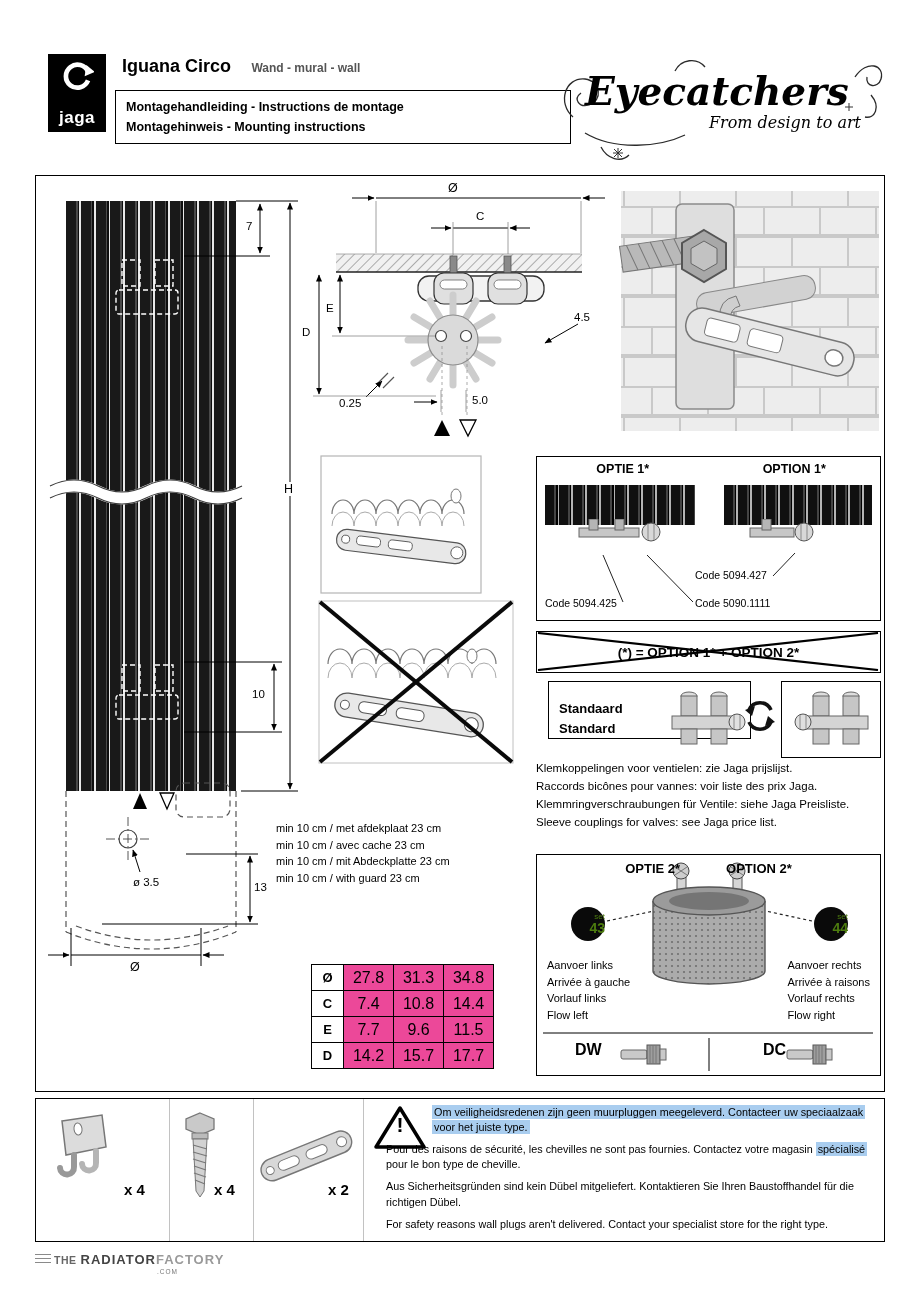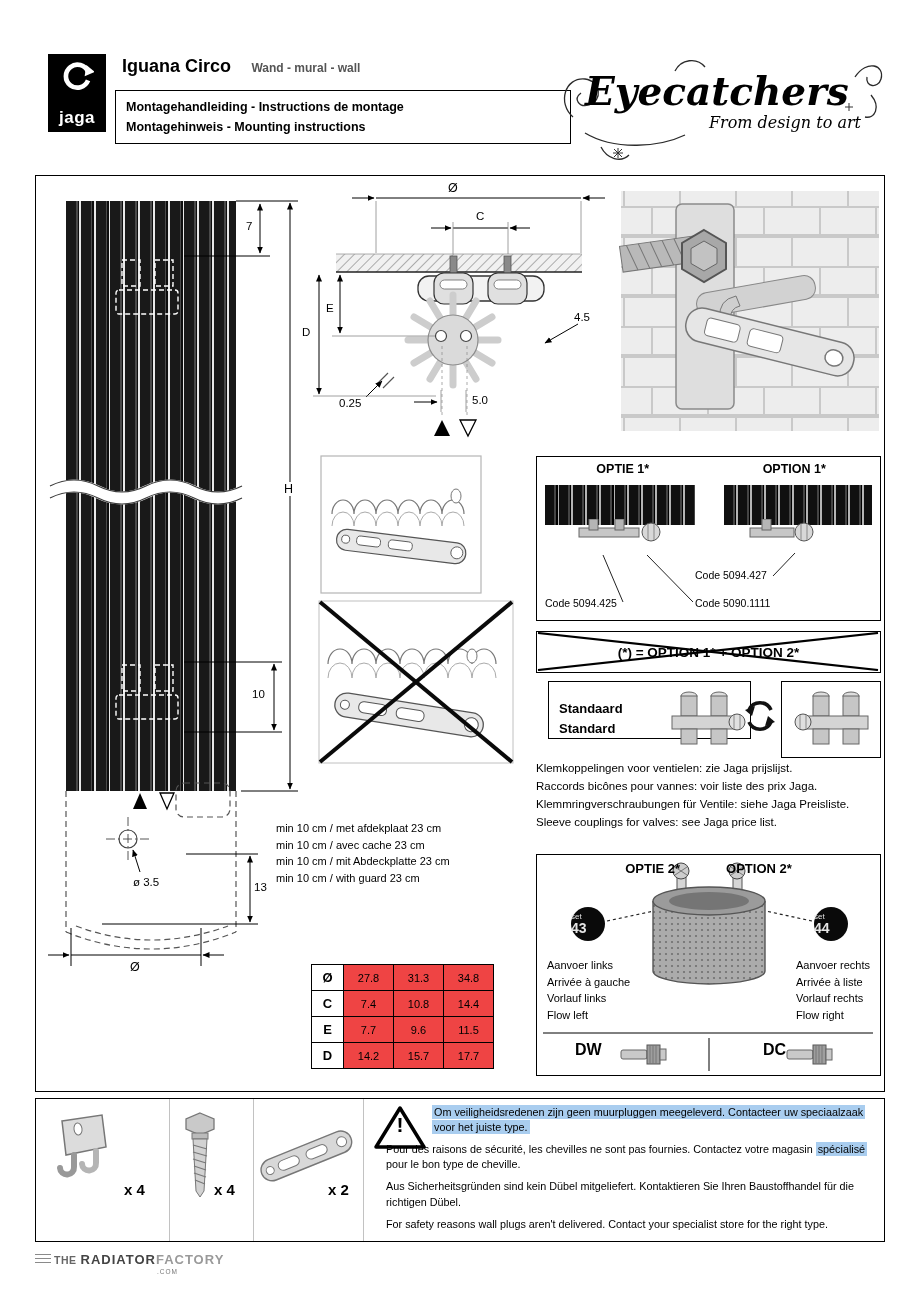--- a/index.html
+++ b/index.html
@@ -62,32 +62,32 @@
            box-sizing:border-box;z-index:3;}
 
   .couplings{position:absolute;left:500px;top:586px;width:348px;z-index:3;}
   .couplings div{font-size:11.5px;margin-bottom:6px;}
 
   .o2-box{position:absolute;left:500px;top:678px;width:345px;height:222px;border:1.5px solid #000;
           box-sizing:border-box;z-index:3;}
   .o2-titles{display:flex;justify-content:center;gap:46px;padding-top:6px;position:relative;z-index:2;}
   .o2-titles span{font-weight:bold;font-size:13px;}
   .o2-gfx{position:absolute;left:0;top:0;z-index:1;}
-  .set-badge{position:absolute;width:34px;height:34px;border-radius:50%;background:#0a0a0a;color:#e5e5e5;
-             display:flex;flex-direction:column;align-items:flex-start;justify-content:center;z-index:2;}
+  .set-badge{position:absolute;width:34px;height:34px;border-radius:50%;background:#0a0a0a;color:#4d7c0f;
+             display:flex;flex-direction:column;align-items:flex-end;justify-content:center;z-index:2;}
   .set-badge .sw{font-size:8px;line-height:8px;}
   .set-badge .sn{font-size:14px;font-weight:bold;line-height:14px;}
   .o2-col{position:absolute;top:102px;font-size:11px;line-height:16.5px;z-index:2;}
   .o2-col.left{left:10px;} .o2-col.right{right:10px;text-align:left;}
   .o2-dwdc{position:absolute;font-weight:bold;font-size:16px;z-index:2;}
   .o2-vimg{position:absolute;z-index:2;}
 
   .dim-table{position:absolute;left:275px;top:788px;border-collapse:collapse;border:1.5px solid #000;z-index:3;}
   .dim-table td{border:1px solid #000;width:49px;height:25px;text-align:center;vertical-align:middle;
-        font-size:11px;background:#ef4444;padding:0;}
+        font-size:16px;background:#ec4899;padding:0;}
   .dim-table td.lbl{width:31px;background:#fff;font-weight:bold;font-size:13px;}
 
   
   .parts-box{position:absolute;left:35px;top:1098px;width:848px;height:142px;border:1.5px solid #000;
              box-sizing:content-box;}
   .pdiv{position:absolute;top:0;width:1px;height:100%;background:#c2c2c2;}
   .part-svg{position:absolute;}
   .qty{position:absolute;font-weight:bold;font-size:15px;}
   .warn-wrap{position:absolute;left:338px;top:6px;width:52px;height:46px;}
   .warn-excl{position:absolute;left:0;top:8px;width:52px;text-align:center;
@@ -481,21 +481,21 @@
         <div class="sn">44</div>
       </div>
       <div class="o2-col left">
         <div>Aanvoer links</div>
         <div>Arrivée à gauche</div>
         <div>Vorlauf links</div>
         <div>Flow left</div>
       </div>
       <div class="o2-col right">
         <div>Aanvoer rechts</div>
-        <div>Arrivée à liste</div>
+        <div>Arrivée à raisons</div>
         <div>Vorlauf rechts</div>
         <div>Flow right</div>
       </div>
       <span class="o2-dwdc" style="left:38px;top:186px;">DW</span>
       <svg class="o2-vimg" style="left:82px;top:186px;" width="50" height="26">
         <rect x="2" y="9" width="26" height="9" rx="2" fill="#c9c9c9" stroke="#666"></rect>
         <rect x="28" y="4" width="13" height="19" fill="#9e9e9e" stroke="#555"></rect>
         <path d="M31,4 v19 M34,4 v19 M37,4 v19" stroke="#777" stroke-width="1"></path>
         <rect x="41" y="8" width="6" height="11" fill="#c9c9c9" stroke="#666"></rect>
       </svg>

